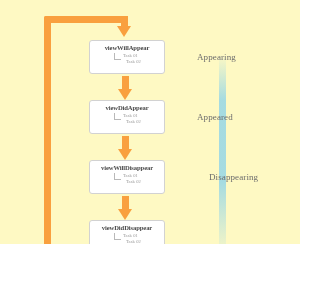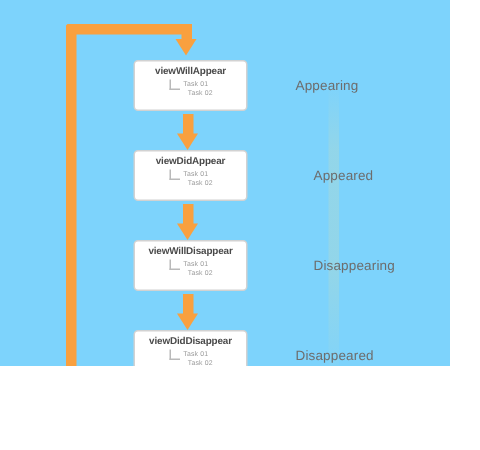--- a/index.html
+++ b/index.html
@@ -8,22 +8,23 @@
     background: #ffffff;
   }
   body {
     font-family: "Liberation Sans", sans-serif;
     -webkit-font-smoothing: antialiased;
   }
   #canvas {
     position: relative;
     width: 300px;
     height: 244px;
-    background: #7dd3fc;
+    background: #fef9c3;
     overflow: hidden;
+    font-family: Liberation Serif, serif;
   }
 
   
   .state-bar {
     position: absolute;
     left: 219px;
     top: 55px;
     width: 7px;
     height: 205px;
     background: linear-gradient(to bottom,
@@ -203,17 +204,16 @@
   <div class="node" style="top:220px;">
     <div class="node-title">viewDidDisappear</div>
     <div class="node-tasks">
       <div class="branch-glyph"></div>
       <div class="task-line">Task 01</div>
       <div class="task-line second">Task 02</div>
     </div>
   </div>
 
   <div class="state-label" style="top:52px;">Appearing</div>
-  <div class="state-label" style="top:112px;margin-left:12px;">Appeared</div>
+  <div class="state-label" style="top:112px;">Appeared</div>
   <div class="state-label" style="top:172px;margin-left:12px;">Disappearing</div>
-  <div class="state-label" style="top:232px;">Disappeared</div>
 
 </div>
 
 </body></html>

